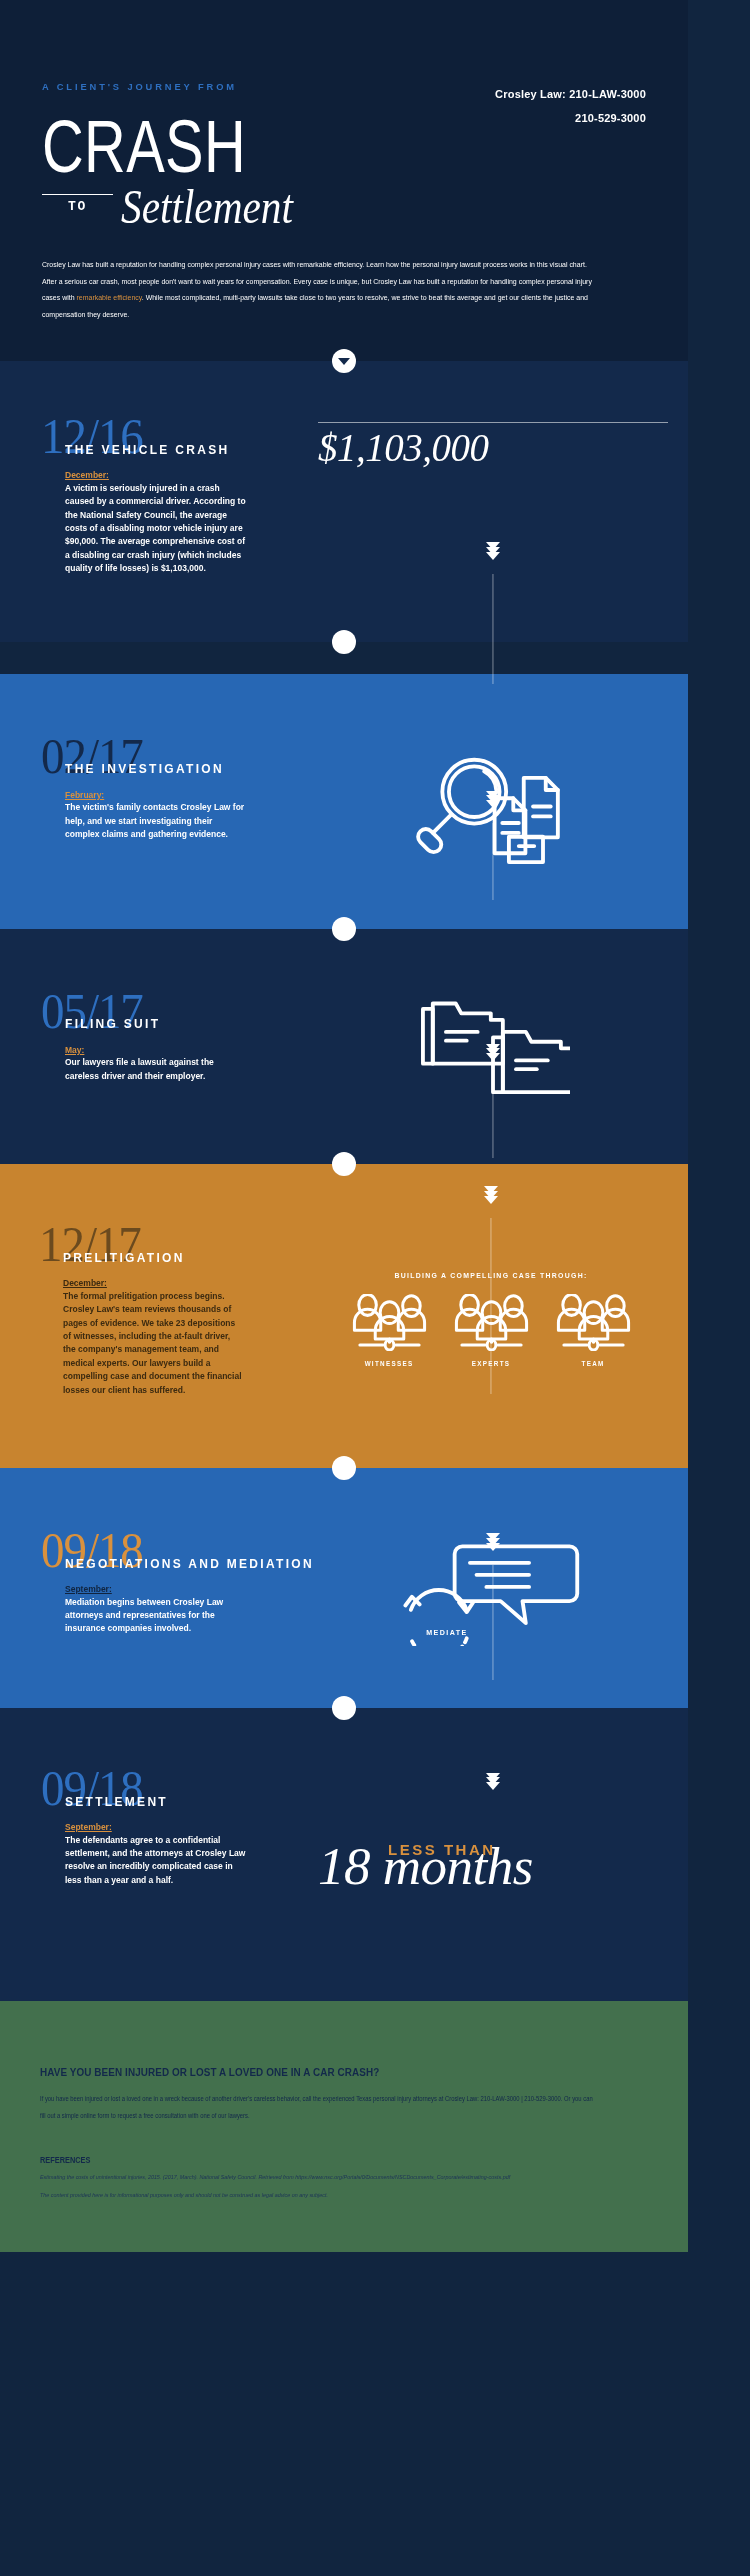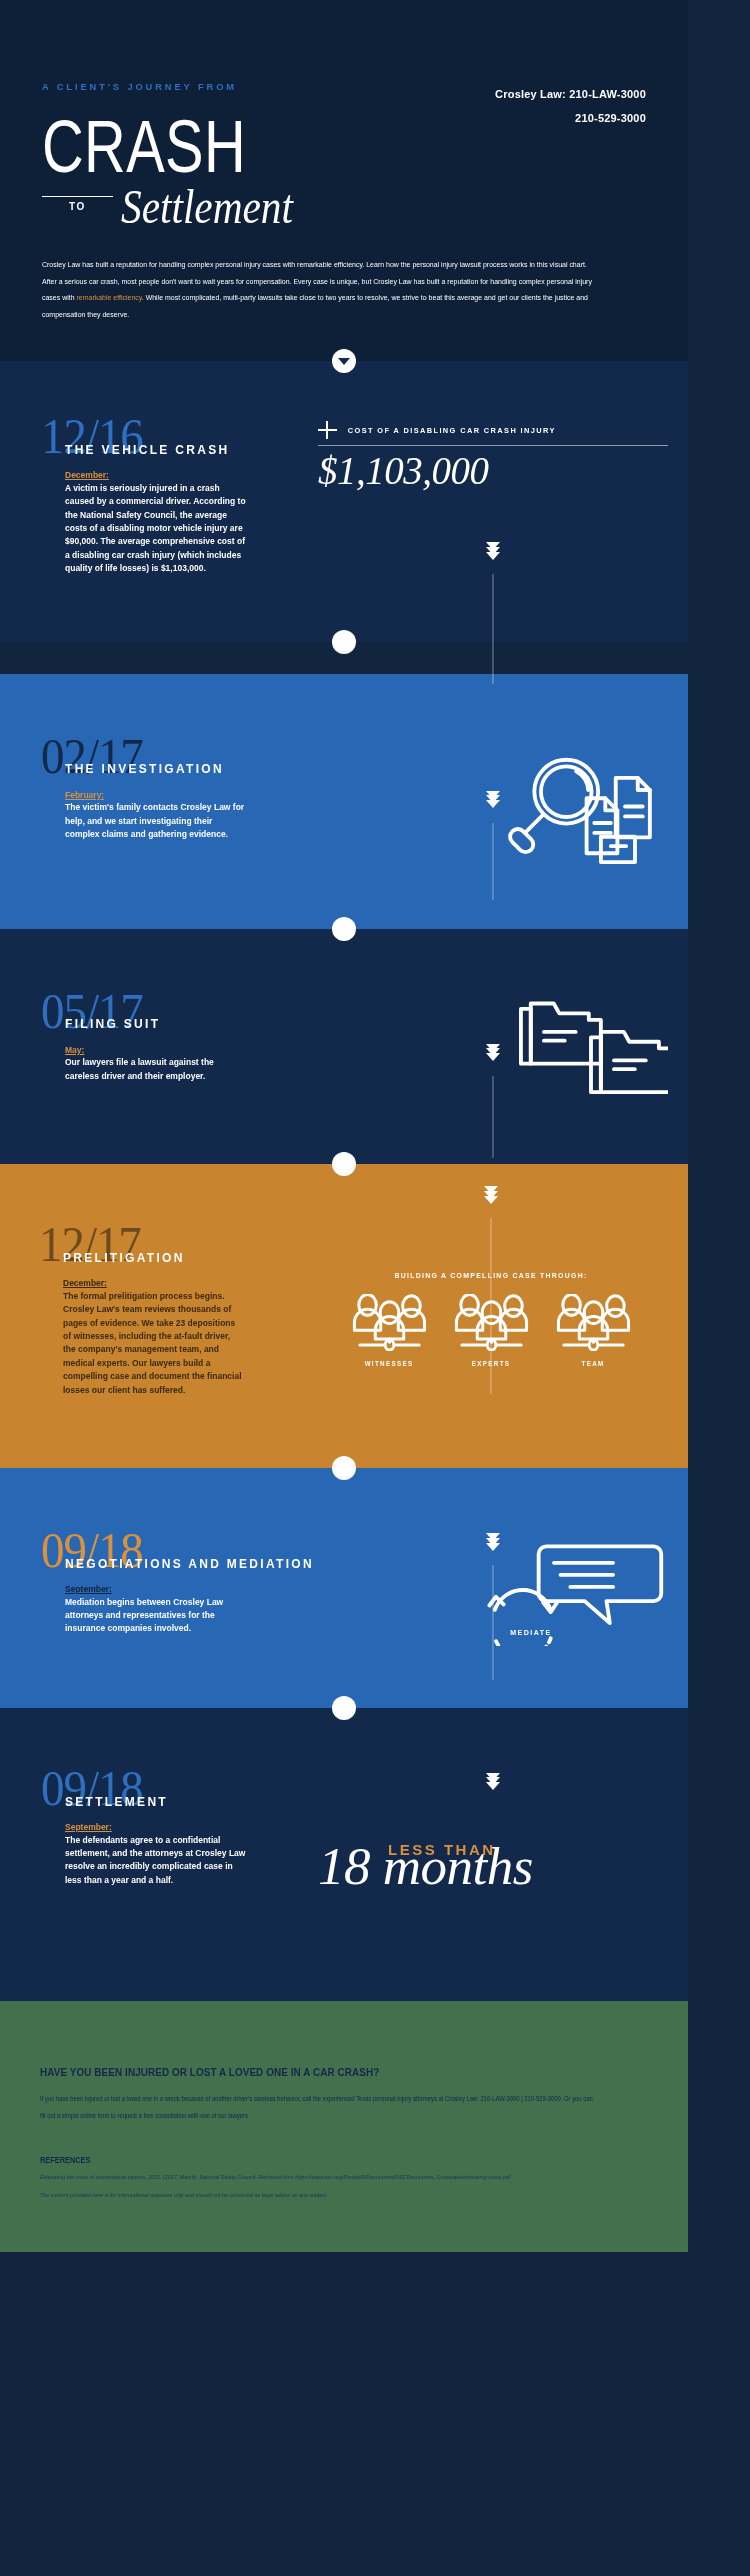--- a/index.html
+++ b/index.html
@@ -37,22 +37,22 @@
   .crash-word {
     color:#ffffff; font-size:74px; line-height:.95;
     font-family:"Liberation Sans", sans-serif;
     font-weight:300; letter-spacing:0.5px;
     margin-top:20px;
     transform:scaleX(.78); transform-origin:left center;
   }
   .to-row { display:flex; align-items:center; gap:12px; margin-top:1.1px; }
   .rule-short { width:71px; height:1.1px; background:#ffffff; margin-bottom:4.4px; }
   .to-label {
-    color:#ffffff; font-size:10px; font-weight:bold;
-    letter-spacing:1.6px; margin-bottom:7px;
+    color:#ffffff; font-size:13px; font-weight:bold;
+    letter-spacing:1.6px; margin-bottom:7px;font-family:Liberation Mono, monospace;
   }
   .settlement-word {
     color:#ffffff; font-size:48px; line-height:1;
     font-family:"Liberation Serif", serif;
     font-style:italic; font-weight:400;
     transform:scaleX(.86); transform-origin:left center;
     margin-left:-4.4px;
   }
   .lede {
     color:#ffffff; font-size:7.5px; line-height:2.2;
@@ -135,21 +135,21 @@
     color:#ffffff; font-size:7.4px; font-weight:bold; letter-spacing:1.4px;
   }
   .cost-rule { height:0.5px; background:rgba(255,255,255,.55); margin-top:5.5px; }
   .cost-value {
     color:#ffffff; font-family:"Liberation Serif", serif;
     font-style:italic; font-size:41px; line-height:1.25;
     letter-spacing:-0.5px; transform:scaleX(.95); transform-origin:left center;
   }
 
   
-  .icon-wrap { display:flex; justify-content:flex-end; align-items:center;text-decoration:underline; }
+  .icon-wrap { display:flex; justify-content:center; align-items:center;text-decoration:underline; }
 
   
   .people-head {
     color:#ffffff; font-size:6.9px; font-weight:bold; letter-spacing:1.3px;
     text-align:center; margin-bottom:14.3px;
   }
   .people-row { display:flex; justify-content:center; gap:25px; }
   .person-cell { text-align:center; }
   .person-label {
     color:#ffffff; font-size:6.3px; font-weight:bold;
@@ -224,24 +224,20 @@
 
   <section class="band band-navy step" style="padding:55px 0 66px 0;">
     <div class="inner">
       <div class="col-left">
         <div class="date-big date-navy">12/16</div>
         <div class="step-title t-white">THE VEHICLE CRASH</div>
         <div class="month m-gold">December:</div>
         <div class="body-txt b-white">A victim is seriously injured in a crash caused by a commercial driver. According to the National Safety Council, the average costs of a disabling motor vehicle injury are $90,000. The average comprehensive cost of a disabling car crash injury (which includes quality of life losses) is $1,103,000.</div>
       </div>
       <div class="col-right">
-        <div class="cost-head">
-          <span class="plus"></span>
-          <span class="cost-label">COST OF A DISABLING CAR CRASH INJURY</span>
-        </div>
         <div class="cost-rule"></div>
         <div class="cost-value">$1,103,000</div>
 
         <div class="tl-chevrons" style="top:126px;">
           <div class="chev"></div>
           <div class="chev"></div>
           <div class="chev"></div>
         </div>
         <div class="tl-line" style="top:158px;height:110px;"></div>
       </div>

